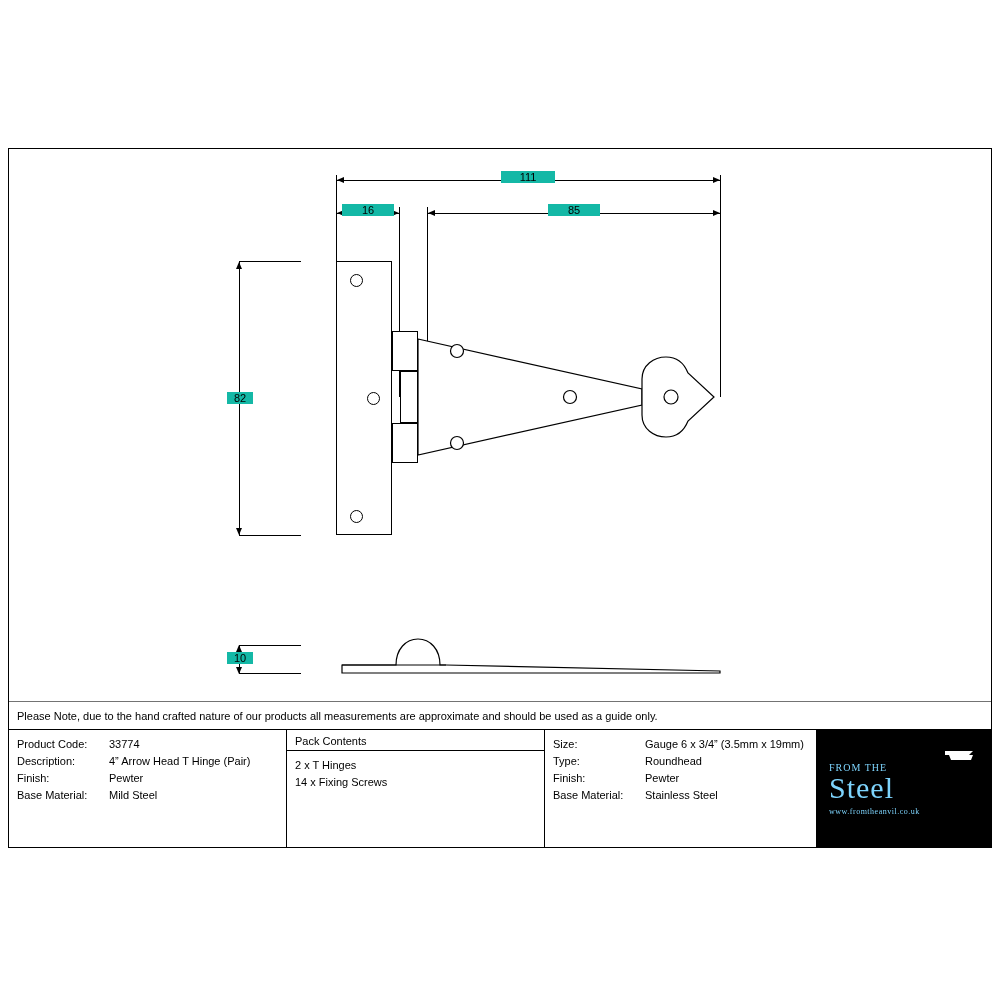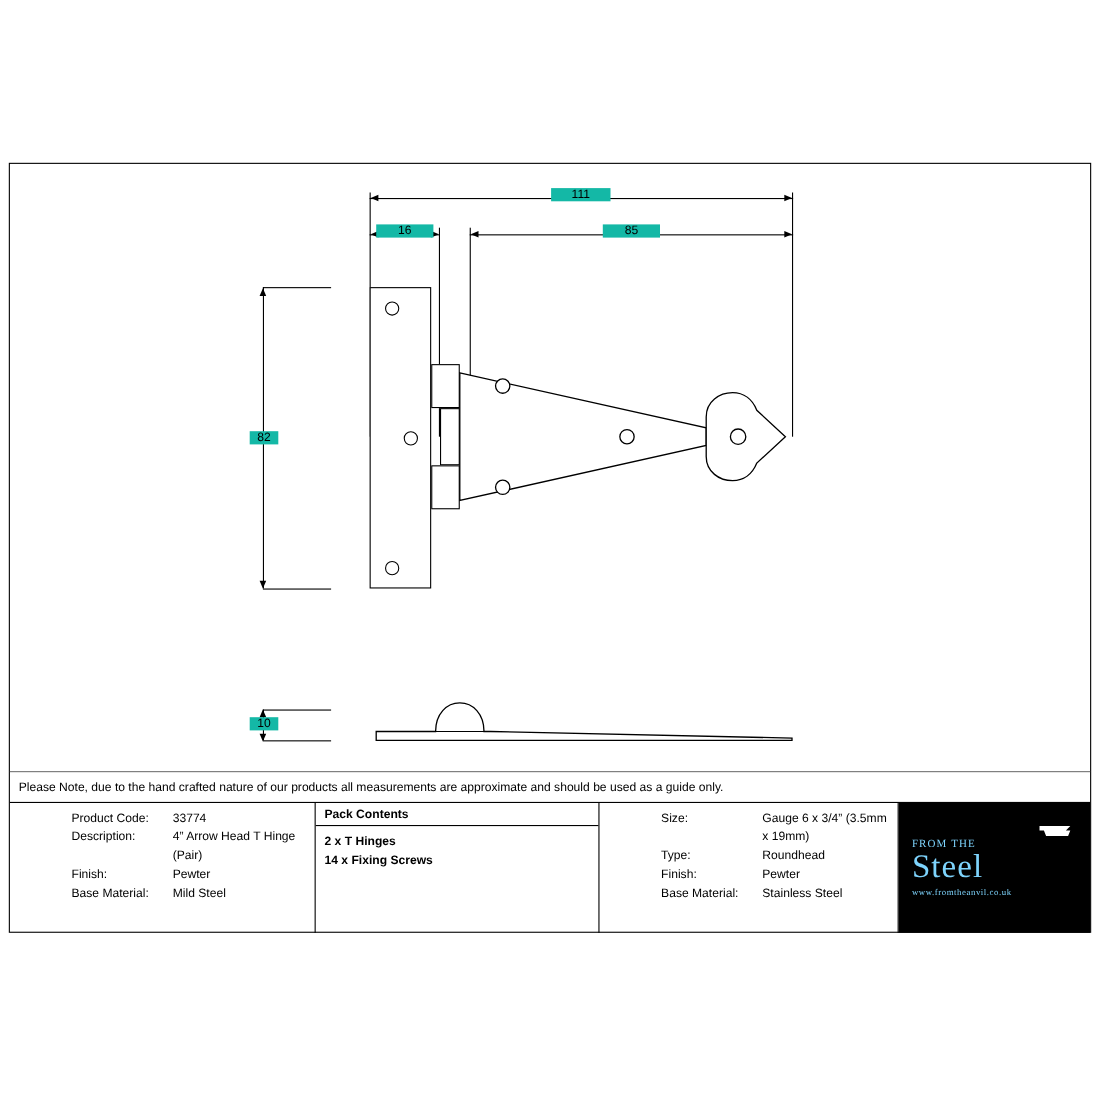--- a/index.html
+++ b/index.html
@@ -97,21 +97,21 @@
     position: relative;
   }
   .col:last-child { border-right: none; }
   .col-head {
     font-size: 11px;
     padding: 5px 8px 4px 8px;
     border-bottom: 1px solid #000;
     height: 21px;
   }
   .col-body { padding: 6px 8px; font-size: 11px; }
-  .kv { display: flex; line-height: 17px; margin-left: 48px; }
+  .kv { display: flex; line-height: 17px; }
   .kv .k { width: 92px; flex: none; }
   .kv .v { flex: 1; }
   .plain { line-height: 17px; }
   
   #logo-col {
     width: 174px;
     background: #000;
     color: #7dd3fc;
     position: relative;
     overflow: hidden;
@@ -235,21 +235,21 @@
             <div class="k">Finish:</div>
             <div class="v">Pewter</div>
           </div>
           <div class="kv">
             <div class="k">Base Material:</div>
             <div class="v">Mild Steel</div>
           </div>
         </div>
       </div>
 
-      <div class="col" style="width:258px;font-weight:bold;">
+      <div class="col" style="width:258px;">
         <div class="col-head">Pack Contents</div>
         <div class="col-body">
           <div class="plain">2 x T Hinges</div>
           <div class="plain">14 x Fixing Screws</div>
         </div>
       </div>
 
       <div class="col" style="width:272px;">
         <div class="col-body">
           <div class="kv">

